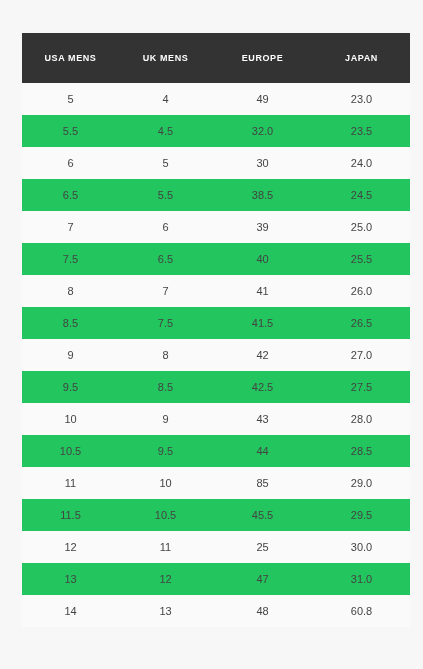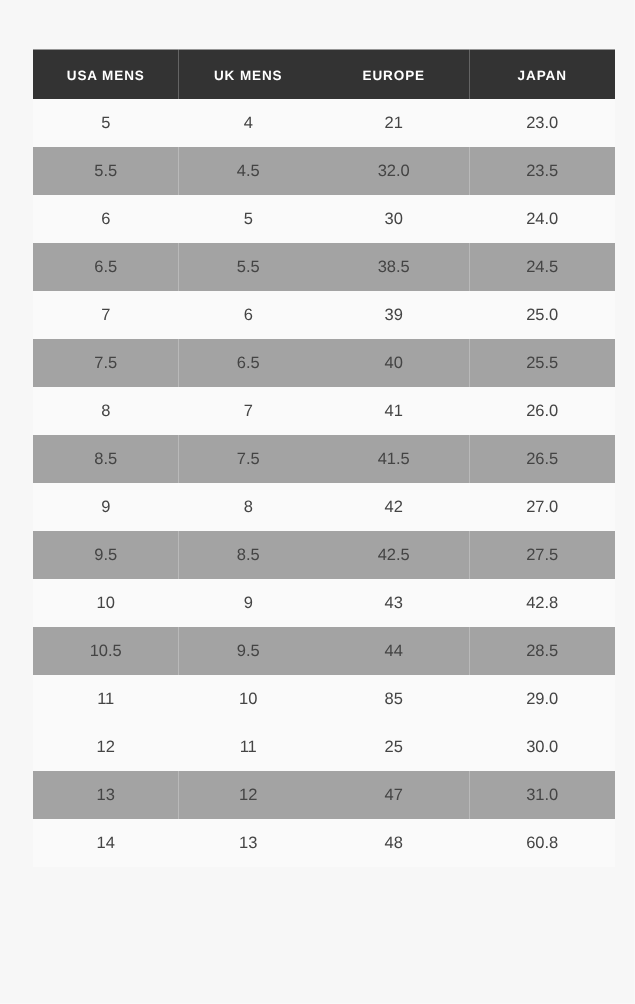--- a/index.html
+++ b/index.html
@@ -31,21 +31,21 @@
     background: #fafafa;
   }
 
   .size-chart thead th {
     background: #333333;
     color: #ffffff;
     font-size: 9px;
     font-weight: bold;
     letter-spacing: 0.6px;
     text-transform: uppercase;
-    height: 33px;
+    height: 50px;
     padding: 0;
     text-align: center;
     vertical-align: middle;
     border: none;
     white-space: nowrap;
   }
 
   .size-chart tbody td {
     height: 32px;
     padding: 0;
@@ -54,21 +54,21 @@
     text-align: center;
     vertical-align: middle;
     border: none;
     white-space: nowrap;
   }
 
   .size-chart tbody tr.row-odd td {
     background: #fafafa;
   }
   .size-chart tbody tr.row-even td {
-    background: #a3a3a3;
+    background: #22c55e;
   }
 
   
   .col-usa    { width: 97px; }
   .col-uk     { width: 93px; }
   .col-europe { width: 101px; }
   .col-japan  { width: 97px; }
 </style>
 </head>
 <body>
@@ -87,21 +87,21 @@
           <th>USA MENS</th>
           <th>UK MENS</th>
           <th>EUROPE</th>
           <th>JAPAN</th>
         </tr>
     </thead>
     <tbody id="table-body">
         <tr class="row-odd">
           <td>5</td>
           <td>4</td>
-          <td>21</td>
+          <td>49</td>
           <td>23.0</td>
         </tr>
         <tr class="row-even">
           <td>5.5</td>
           <td>4.5</td>
           <td>32.0</td>
           <td>23.5</td>
         </tr>
         <tr class="row-odd">
           <td>6</td>
@@ -148,34 +148,40 @@
         <tr class="row-even">
           <td>9.5</td>
           <td>8.5</td>
           <td>42.5</td>
           <td>27.5</td>
         </tr>
         <tr class="row-odd">
           <td>10</td>
           <td>9</td>
           <td>43</td>
-          <td>42.8</td>
+          <td>28.0</td>
         </tr>
         <tr class="row-even">
           <td>10.5</td>
           <td>9.5</td>
           <td>44</td>
           <td>28.5</td>
         </tr>
         <tr class="row-odd">
           <td>11</td>
           <td>10</td>
           <td>85</td>
           <td>29.0</td>
         </tr>
+        <tr class="row-even">
+          <td>11.5</td>
+          <td>10.5</td>
+          <td>45.5</td>
+          <td>29.5</td>
+        </tr>
         <tr class="row-odd">
           <td>12</td>
           <td>11</td>
           <td>25</td>
           <td>30.0</td>
         </tr>
         <tr class="row-even">
           <td>13</td>
           <td>12</td>
           <td>47</td>

